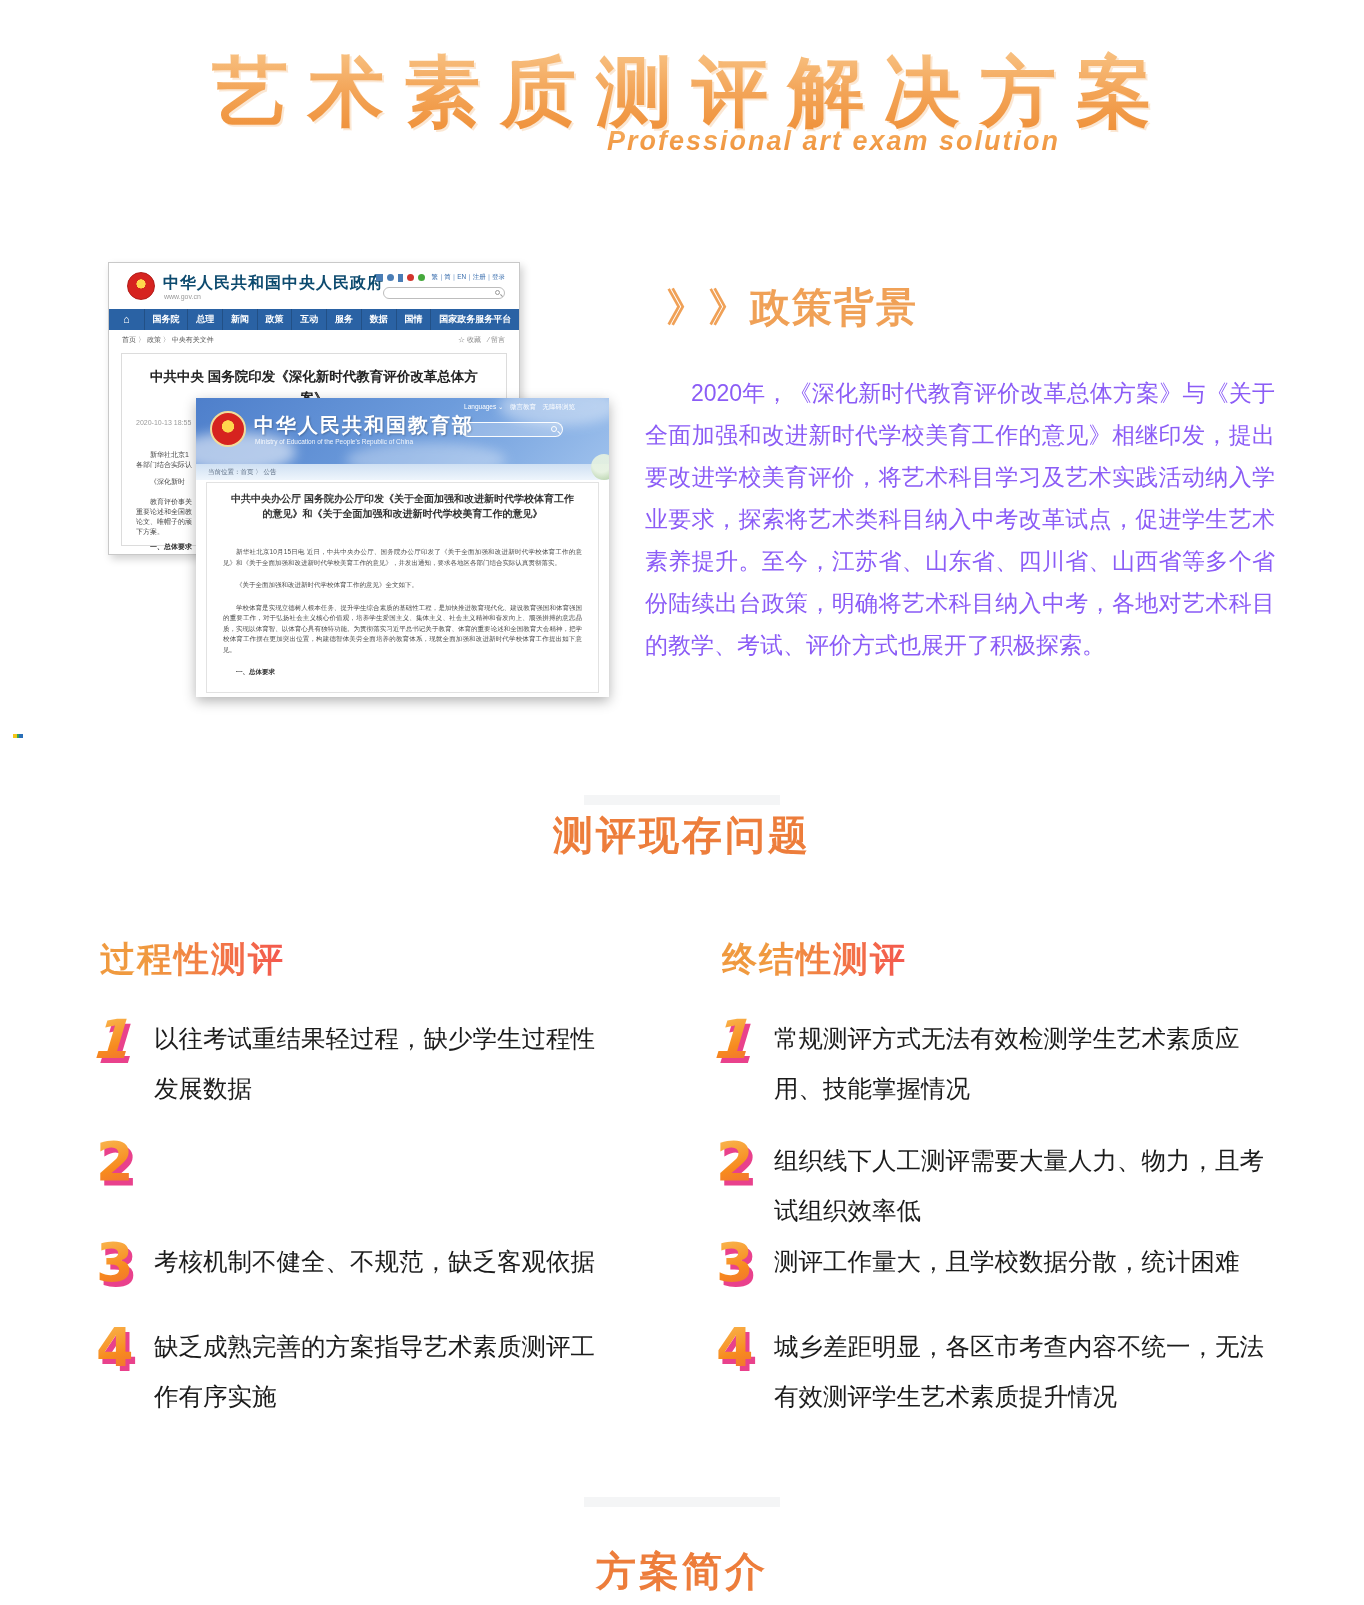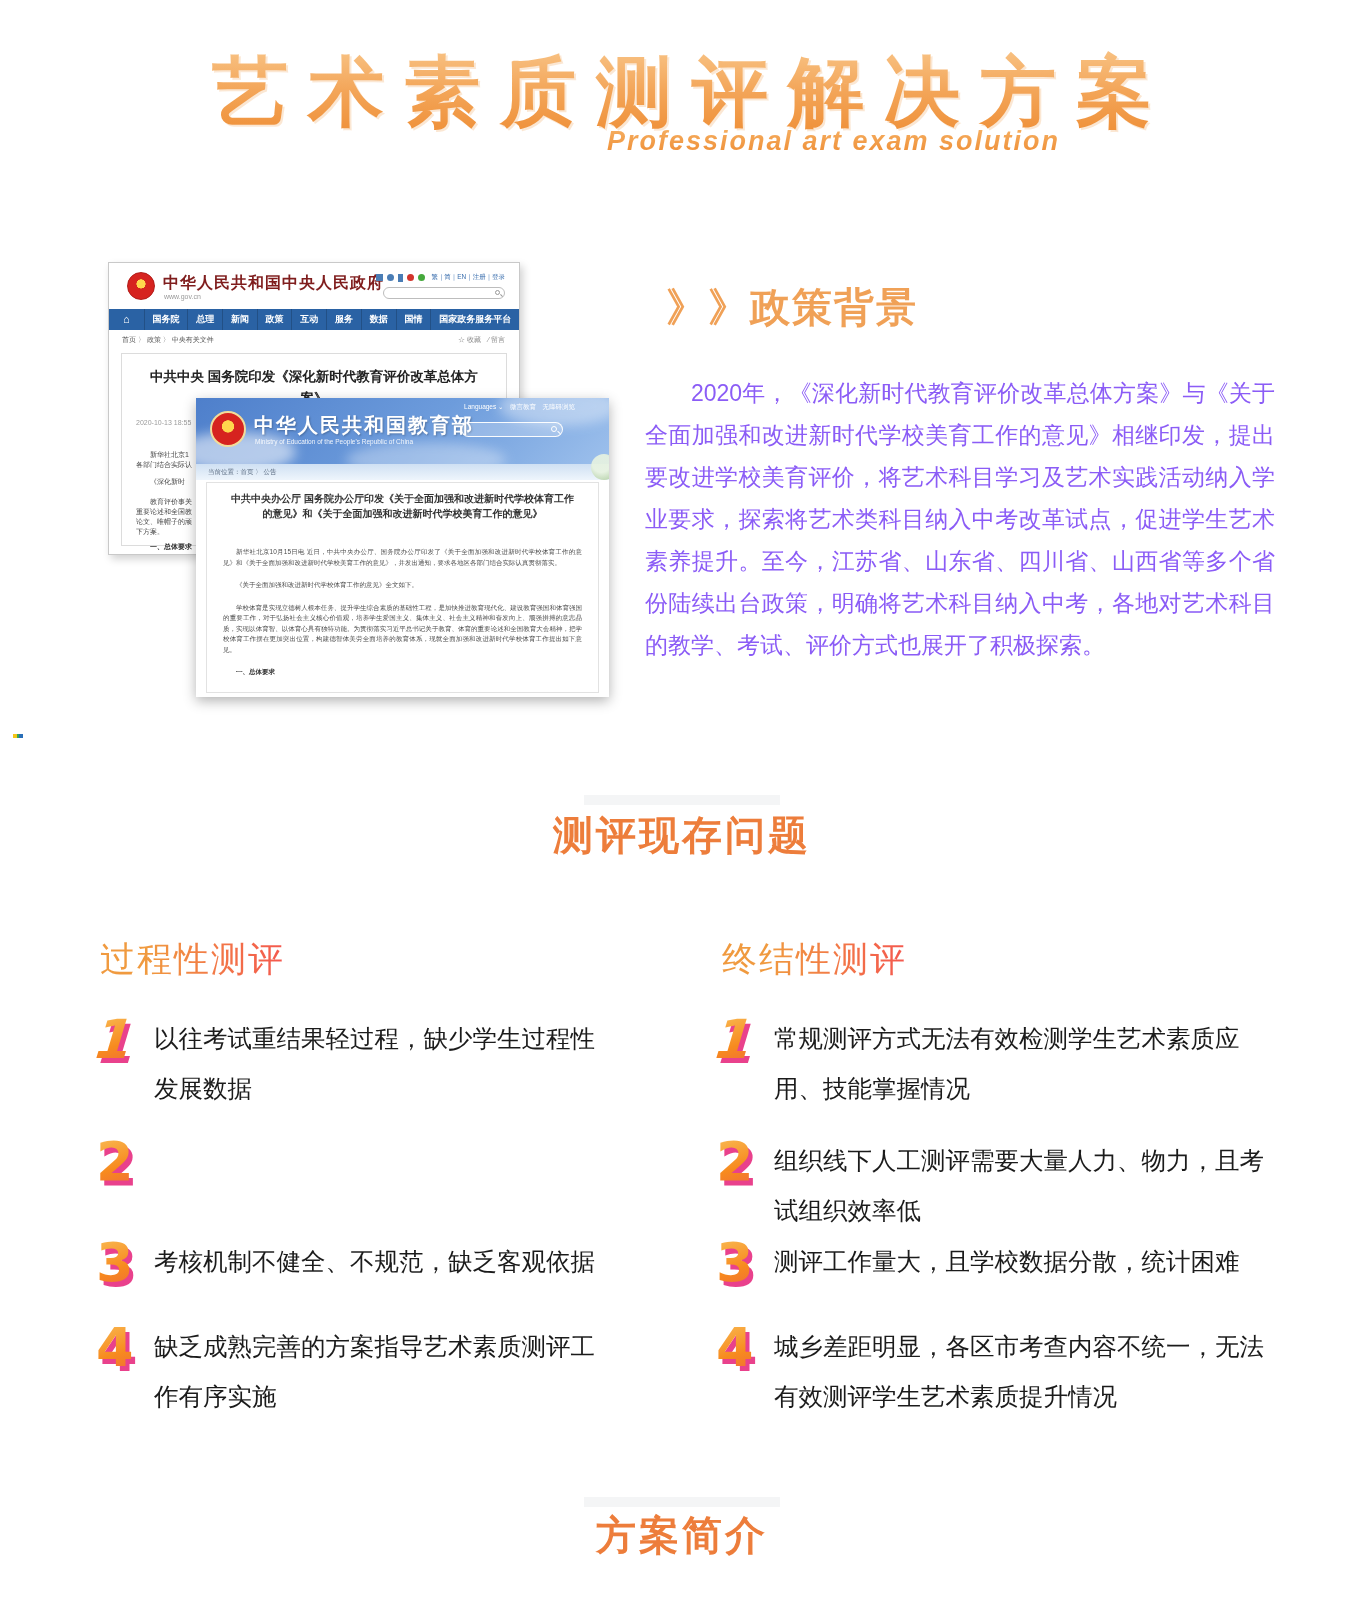--- a/index.html
+++ b/index.html
@@ -24,21 +24,21 @@
 
   
   .card-gov {
     position:absolute; left:108px; top:262px; width:412px; height:293px;
     background:#fff; border:1px solid #c9c9c9; box-shadow:3px 4px 8px rgba(0,0,0,.18);
     z-index:1; overflow:hidden;
   }
   .gov-emblem { position:absolute; left:18px; top:9px; width:28px; height:28px; border-radius:50%;
     background:radial-gradient(circle at 50% 42%, #ffd74d 0 22%, #d6231f 24% 100%);
     border:1px solid #b01b18; }
-  .gov-name { position:absolute; left:54px; top:10px; font-size:16px; font-weight:bold; color:#7f1d1d; letter-spacing:1px; }
+  .gov-name { position:absolute; left:54px; top:10px; font-size:16px; font-weight:bold; color:#0c4a6e; letter-spacing:1px; }
   .gov-url  { position:absolute; left:55px; top:30px; font-size:7px; color:#9a9a9a; }
   .gov-ticons { position:absolute; right:14px; top:10px; display:flex; align-items:center; gap:4px; }
   .ticon { width:7px; height:7px; display:inline-block; }
   .ti-mail  { background:#4a7db5; }
   .ti-globe { background:#4a7db5; border-radius:50%; }
   .ti-phone { background:#4a7db5; width:5px; height:8px; }
   .ti-weibo { background:#d2342c; border-radius:50%; }
   .ti-wechat{ background:#45a93c; border-radius:50%; }
   .gov-toplinks { font-size:6.5px; color:#3b6fae; margin-left:3px; white-space:nowrap; }
   .gov-search { position:absolute; right:14px; top:24px; width:122px; height:12px; border:1px solid #bdbdbd; border-radius:7px; background:#fff; }
@@ -91,24 +91,24 @@
   .moe-label { margin:13px 16px 0; font-size:6.5px; font-weight:bold; color:#333; text-indent:2em; }
 
   
   .policy-heading { position:absolute; left:666px; top:280px; font-size:40px; font-weight:bold; color:#f0a157; letter-spacing:2px; }
   .policy-body { position:absolute; left:645px; top:372px; width:630px; font-size:23px; line-height:42px; color:#8b5cf6; text-align:justify; text-indent:2em; }
 
   
   .divider-bar { position:absolute; left:50%; transform:translateX(-50%); width:196px; height:10px; background:#f4f5f6; }
   .bar-1 { top:795px; } .bar-2 { top:1497px; }
   .section-heading { position:absolute; left:0; width:100%; text-align:center; font-size:40px; font-weight:bold; color:#ed7d3b; letter-spacing:3px; }
-  .sh-1 { top:808px; } .sh-2 { top:1508px; }
-
-  
-  .col-heading { position:absolute; top:936px; font-size:35px; font-weight:normal; letter-spacing:2px;
+  .sh-1 { top:808px; } .sh-2 { top:1544px; }
+
+  
+  .col-heading { position:absolute; top:936px; font-size:35px; font-weight:bold; letter-spacing:2px;
     background:linear-gradient(90deg,#f09a3f 25%,#f4574e 100%);
     -webkit-background-clip:text; background-clip:text; color:transparent; }
   .ch-left { left:100px; } .ch-right { left:722px; }
 
   .prob-row { position:absolute; display:flex; gap:12px; }
   .col-l { left:96px; width:516px; }
   .col-r { left:716px; width:566px; }
   .r-1 { top:1014px; } .r-2 { top:1136px; } .r-3 { top:1237px; } .r-4 { top:1322px; }
   .num-wrap { position:relative; width:46px; height:52px; flex:0 0 46px; }
   .num-shadow, .num-front { position:absolute; font-family:"DejaVu Sans", sans-serif; font-weight:800; font-size:54px; line-height:52px; }

